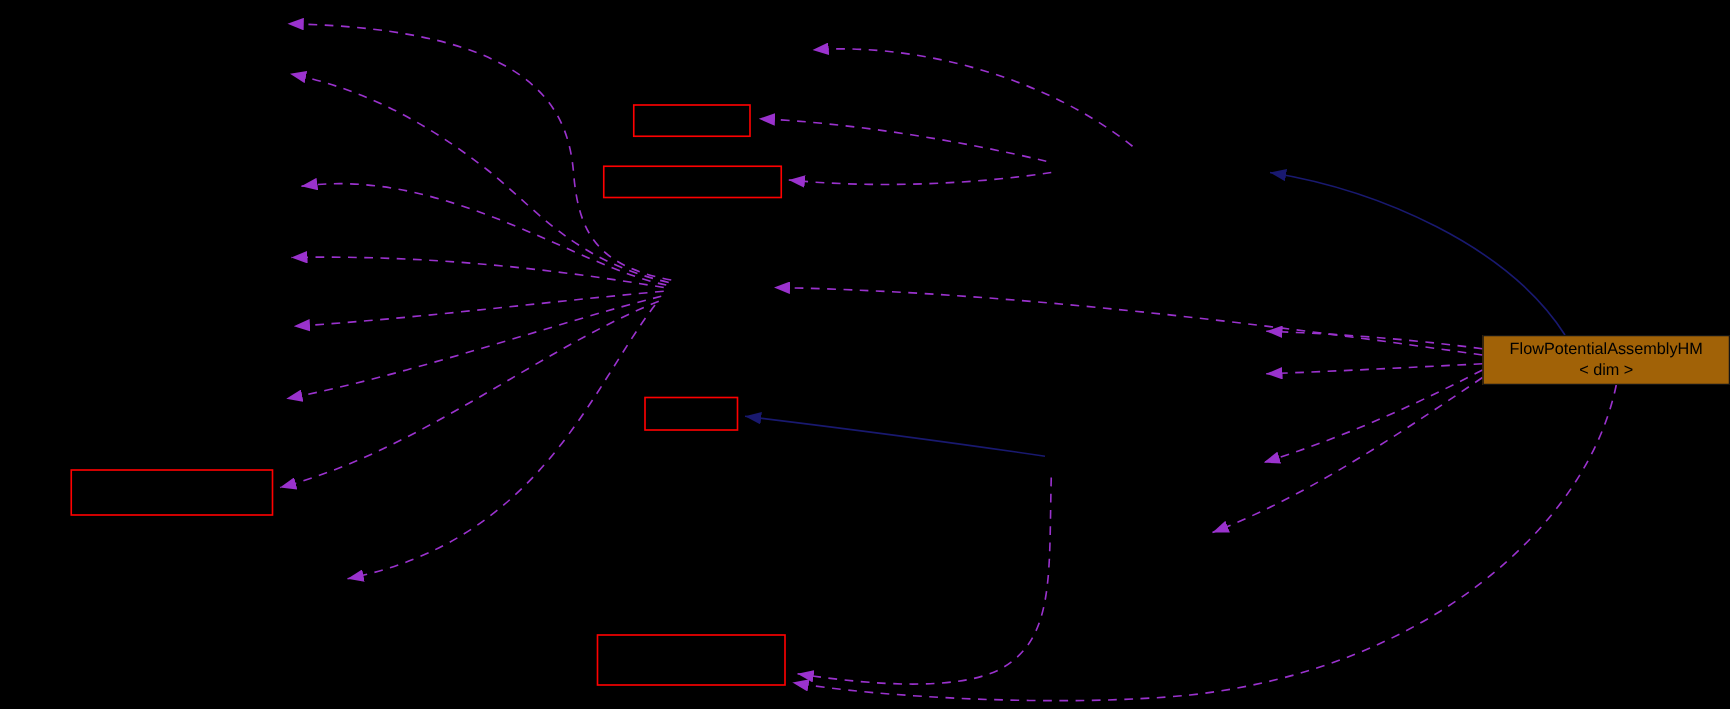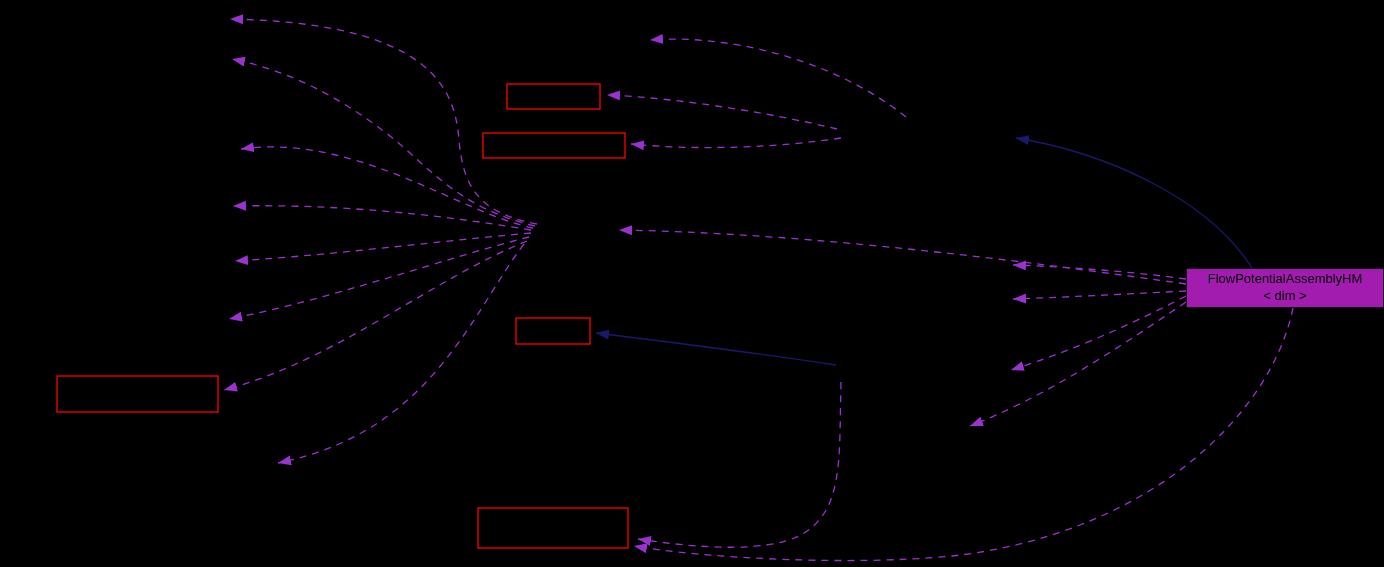--- a/index.html
+++ b/index.html
@@ -6,21 +6,21 @@
   .stage{
     position:relative;width:1384px;height:567px;background:#000;
     overflow:hidden;font-family:"Liberation Sans",sans-serif;
   }
   .stage svg{position:absolute;left:0;top:0;}
   .edge-usage{fill:none;stroke:#9a32cd;stroke-width:1.3;stroke-dasharray:7 6;}
   .edge-inherit{fill:none;stroke:#191970;stroke-width:1.3;}
   .red-node{fill:#000;stroke:#ff0000;stroke-width:1.3;}
   .main-node{
     position:absolute;left:1186px;top:268px;width:196px;height:38px;
-    background:#a21caf;border:1px solid #141414;color:#000;
+    background:#a16207;border:1px solid #141414;color:#000;
     display:flex;flex-direction:column;align-items:center;justify-content:center;
     font-size:13px;line-height:1.3;text-align:center;
   }
 </style>
 </head>
 <body>
 
 <div class="stage">
 
   <svg width="1384" height="567" viewBox="0 0 1384 567">

